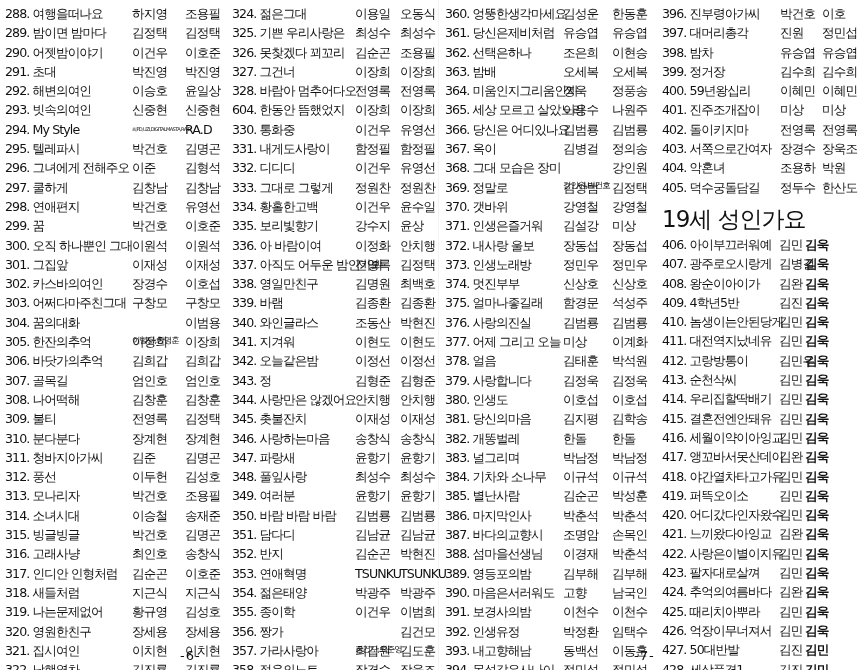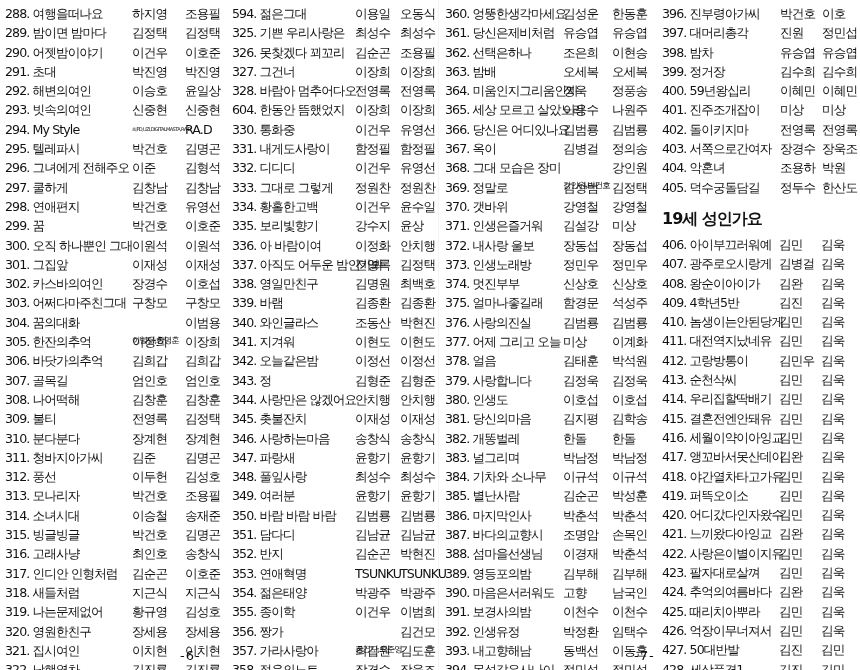--- a/index.html
+++ b/index.html
@@ -13,39 +13,39 @@
   .row {
     height: 19.3px; line-height: 19.3px; white-space: nowrap; position: relative;
     font-size: 12.6px; letter-spacing: -0.9px;
   }
   .row .title { position: absolute; left: 0; }
   .row .lyr { position: absolute; }
   .row .cmp { position: absolute; }
   .row .small { font-size: 8.5px; letter-spacing: -1px; margin-top: 18px; }
   .row .tiny { font-size: 5px; letter-spacing: -0.6px; }
   .section-head {
-    height: 38px; line-height: 44px; font-size: 16px; letter-spacing: -1px; font-weight: bold;
+    height: 38px; line-height: 44px; font-size: 23px; letter-spacing: -1px; font-weight: normal;
   }
   .page-num {
     position: absolute; top: 648px; font-size: 13px; letter-spacing: 1px;
   }
   .gutter {
     position: absolute; top: 0; left: 438px; width: 1px; height: 670px; background: #f3f3f3;
   }
 
   
   #c1 { left: 5px; width: 222px; }
   #c1 .lyr { left: 127px; } #c1 .cmp { left: 180px; }
   #c2 { left: 232px; width: 212px; }
   #c2 .lyr { left: 123px; } #c2 .cmp { left: 168px; }
   #c3 { left: 445px; width: 205px; }
   #c3 .lyr { left: 118px; } #c3 .cmp { left: 167px; }
   #c4 { left: 662px; width: 195px; }
   #c4 .lyr { left: 118px; } #c4 .cmp { left: 160px; }
-  #c4 .adult .lyr { left: 117px; } #c4 .adult .cmp { left: 159px; }
+  #c4 .adult .lyr { left: 117px; } #c4 .adult .cmp { left: 143px; font-weight: bold; }
 </style>
 </head>
 <body>
 
 <div class="gutter"></div>
 
 <div class="col" id="c1">
     <div class="row">
       <span class="title"><span>288.</span> <span>여행을떠나요</span></span>
       <span class="lyr">하지영</span>
@@ -217,21 +217,21 @@
       <span class="cmp">이치현</span>
     </div>
     <div class="row">
       <span class="title"><span>322.</span> <span>남행열차</span></span>
       <span class="lyr">김진룡</span>
       <span class="cmp">김진룡</span>
     </div>
   </div>
 <div class="col" id="c2">
     <div class="row">
-      <span class="title"><span>594.</span> <span>젊은그대</span></span>
+      <span class="title"><span>324.</span> <span>젊은그대</span></span>
       <span class="lyr">이용일</span>
       <span class="cmp">오동식</span>
     </div>
     <div class="row">
       <span class="title"><span>325.</span> <span>기쁜 우리사랑은</span></span>
       <span class="lyr">최성수</span>
       <span class="cmp">최성수</span>
     </div>
     <div class="row">
       <span class="title"><span>326.</span> <span>못찾겠다 꾀꼬리</span></span>

